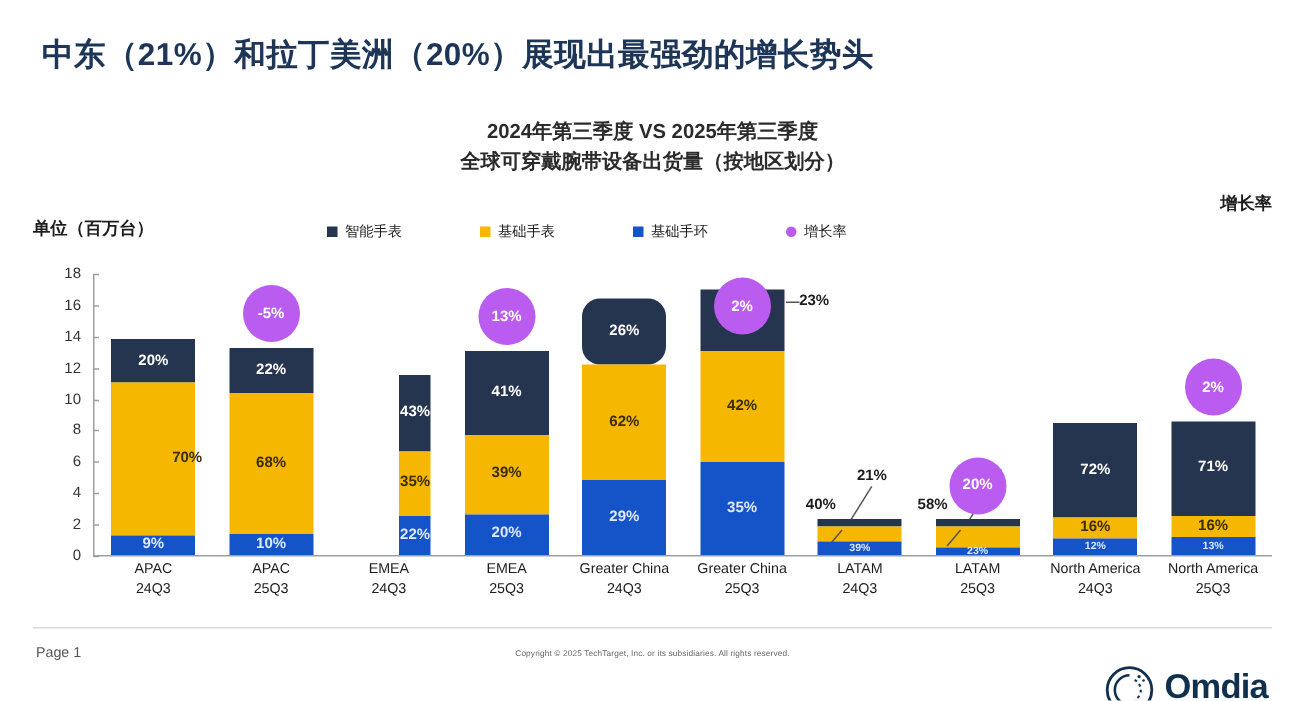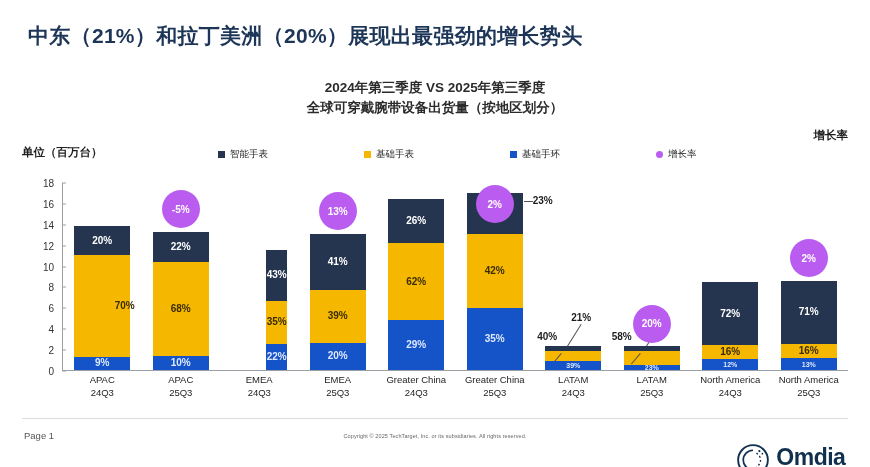--- a/index.html
+++ b/index.html
@@ -51,21 +51,20 @@
     color: #1d1d1d;
   }
 
   
   #legend {
     position: absolute;
     left: 218px; top: 148px;
     width: 560px;
     display: flex;
     align-items: center;
-    gap: 44px;
   }
   .legend-item { display: flex; align-items: center; margin-right: 52px; }
   .legend-swatch { width: 7px; height: 7px; margin-right: 5px; flex: 0 0 auto; }
   .legend-swatch.round { border-radius: 50%; }
   .legend-text { font-size: 9.5px; color: #1d1d1d; white-space: nowrap; }
 
   
   #plot-area {
     position: absolute;
     left: 22px; top: 183px;
@@ -333,21 +332,21 @@
             <span class="seg-label">39%</span>
           </div>
           <div class="seg blue" style="height: 20%;">
             <span class="seg-label">20%</span>
           </div>
         </div>
         <div class="bubble" style="background: rgb(187, 92, 240); top: 9.17778px;">13%</div>
       </div>
       <div class="bar-slot">
         <div class="bar" style="height: 91.6667%;">
-          <div class="seg navy" style="height: 26%;">
+          <div class="seg navy" style="height: 26%; border-radius: 12px;">
             <span class="seg-label">26%</span>
           </div>
           <div class="seg gold" style="height: 45%;">
             <span class="seg-label">62%</span>
           </div>
           <div class="seg blue" style="height: 29%;">
             <span class="seg-label">29%</span>
           </div>
         </div>
       </div>

